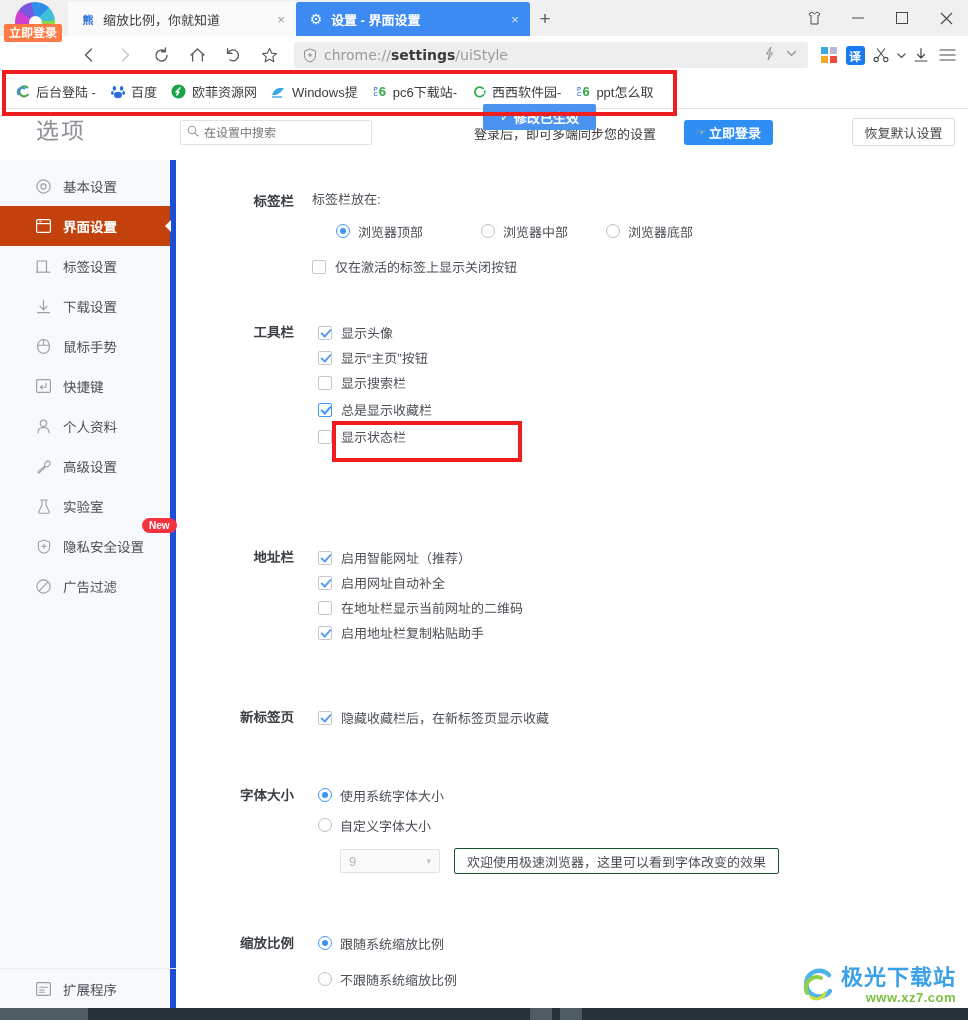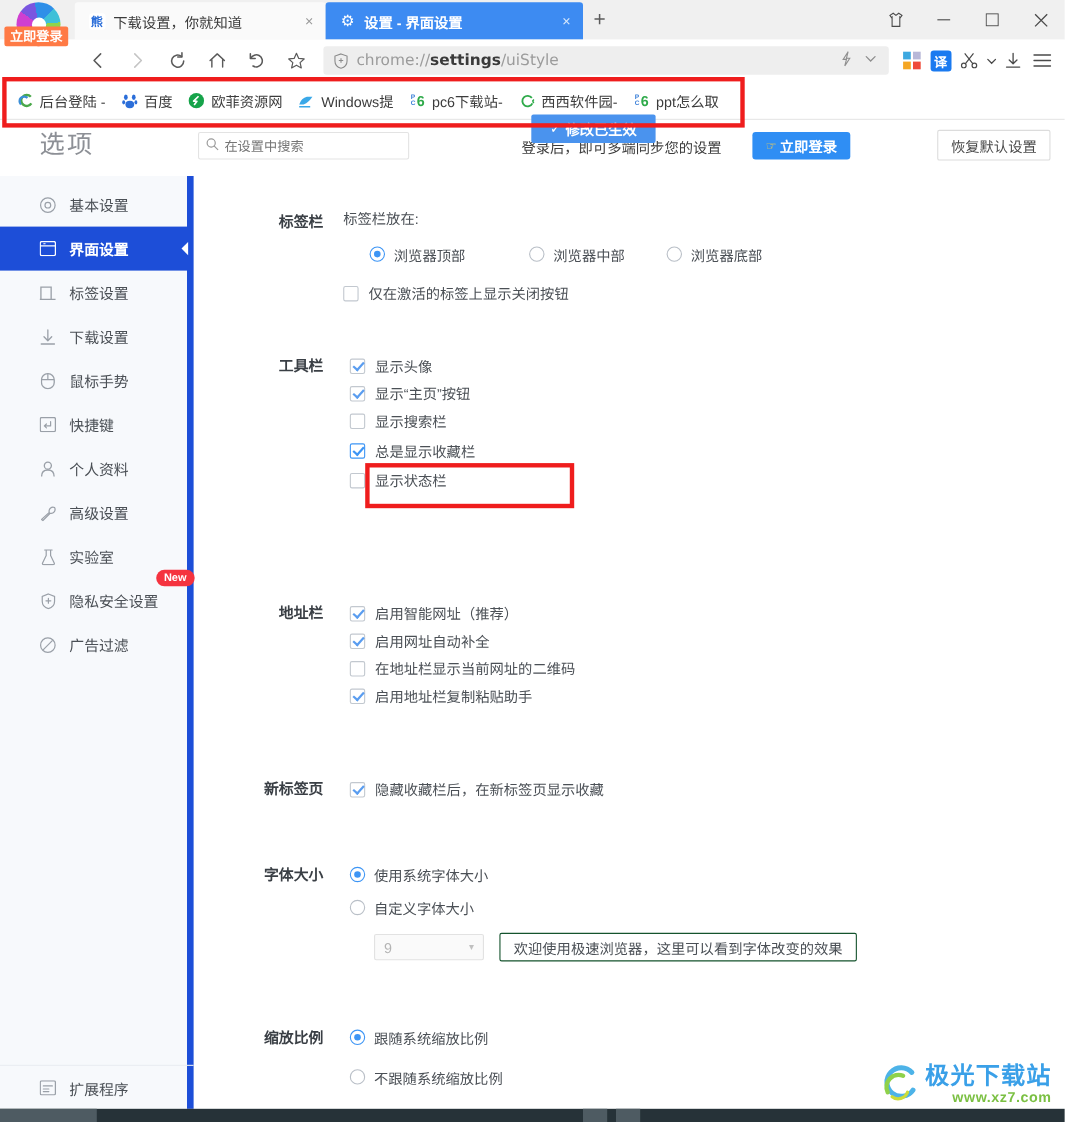--- a/index.html
+++ b/index.html
@@ -205,21 +205,21 @@
   .sidebar {
     position: absolute; left: 0; top: 157px; width: 176px; bottom: 12px;
     background: #f7f9fc; border-right: 6px solid #1d4ed8;
     z-index: 4;
   }
   .side-item {
     height: 40px; display: flex; align-items: center;
     padding-left: 35px; font-size: 13.5px; color: #4b5056;
     position: relative;
   }
-  .side-item.active { background: #1d4ed8; color: #ffffff; font-weight: bold; }
+  .side-item.active { background: #c2410c; color: #ffffff; font-weight: bold; }
   .side-item.active::after {
     content: ""; position: absolute; right: -1px; top: 50%;
     margin-top: -6px; width: 0; height: 0;
     border-top: 6px solid transparent; border-bottom: 6px solid transparent;
     border-right: 6px solid #ffffff;
   }
   .side-ico {
     width: 17px; height: 17px; margin-right: 11px; flex: 0 0 17px;
     display: flex; align-items: center; justify-content: center;
     font-size: 14px; color: #9aa0a8;
@@ -324,21 +324,21 @@
   .tb-seg3 { left: 560px; width: 22px; background: #7a858b; }
 </style>
 </head>
 <body>
 
 <div class="tabstrip">
   <div class="tab inactive">
     <span class="tab-favicon">
       <span class="baidu-paw">熊</span>
     </span>
-    <span class="tab-title">下载设置，你就知道</span>
+    <span class="tab-title">缩放比例，你就知道</span>
     <span class="tab-close">×</span>
   </div>
   <div class="tab active">
     <span class="tab-favicon">
       <span class="gear-glyph">⚙</span>
     </span>
     <span class="tab-title">设置 - 界面设置</span>
     <span class="tab-close">×</span>
   </div>
   <div class="newtab-btn">+</div>

